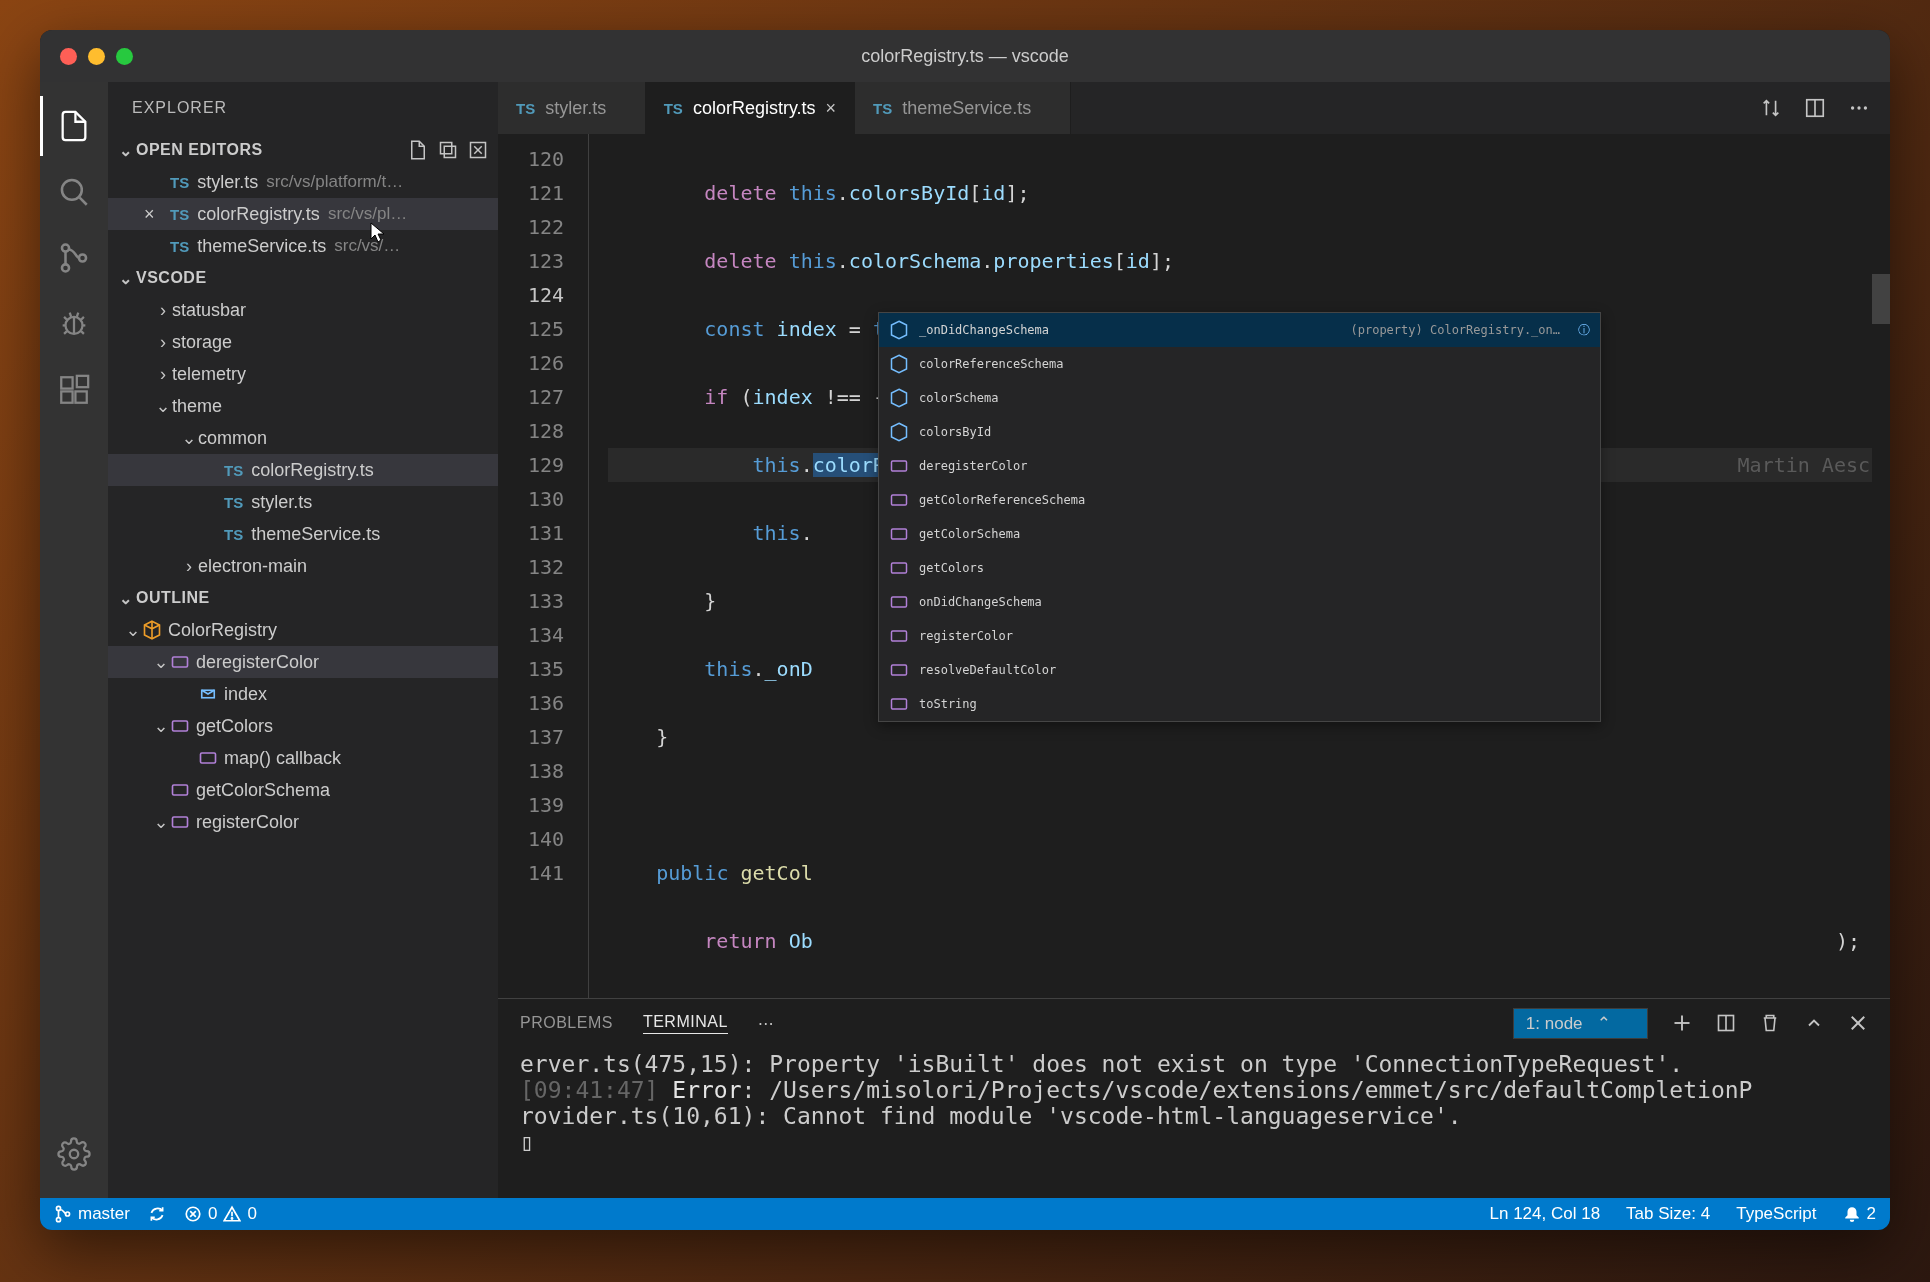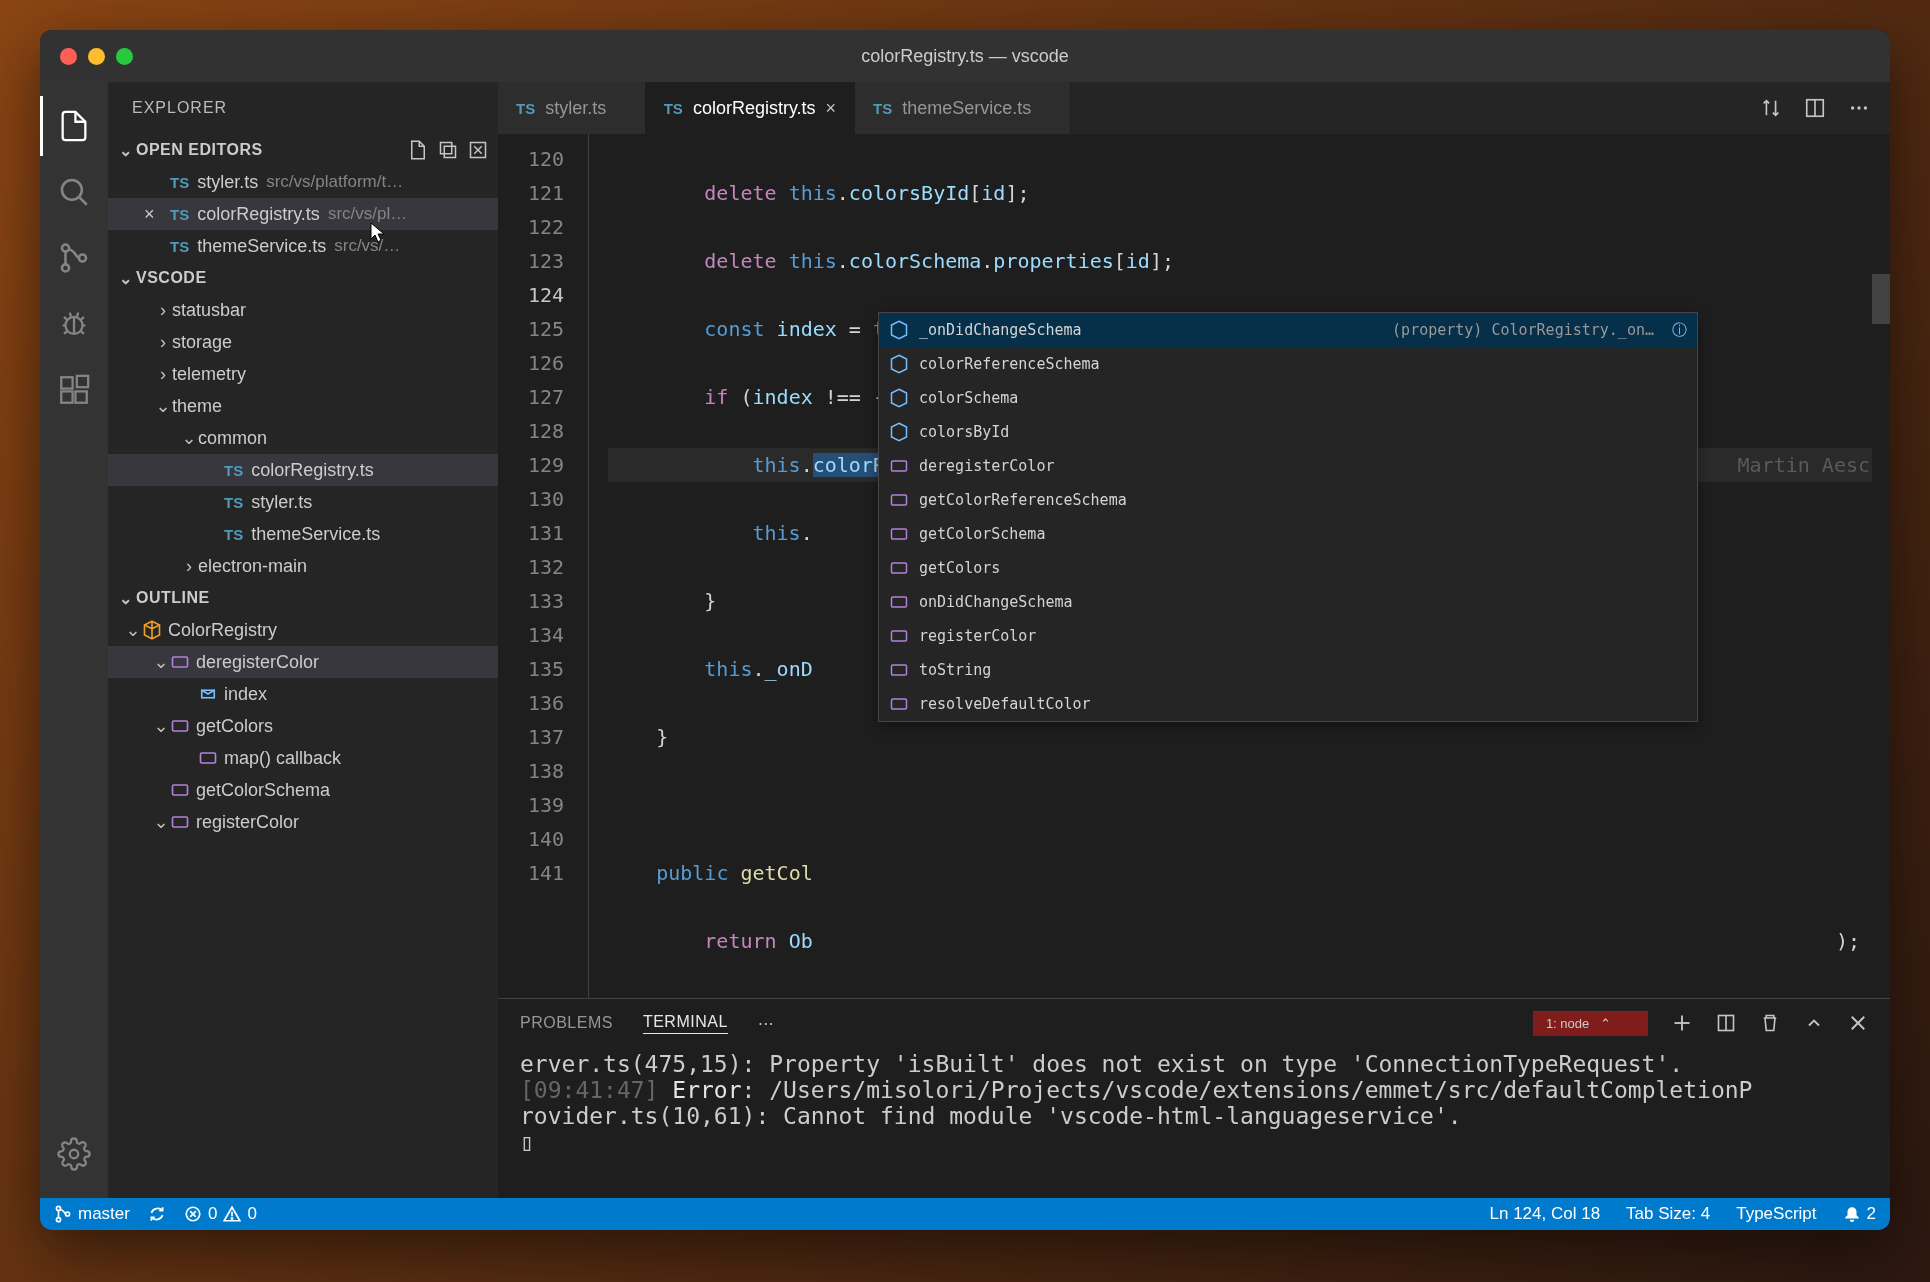--- a/index.html
+++ b/index.html
@@ -44,36 +44,36 @@
 .editor { flex:1; display:flex; position:relative; font-family:'SF Mono',Menlo,Consolas,monospace; font-size:20px; min-height:0; overflow:hidden; }
 .gutter { width:90px; text-align:right; color:#858585; padding-top:8px; line-height:34px; padding-right:24px; background:#1e1e1e; }
 .gutter .cur { color:#c6c6c6; }
 .margin-line { position:absolute; left:90px; top:0; bottom:0; width:1px; background:#404040; }
 .code { flex:1; padding-top:8px; line-height:34px; color:#d4d4d4; white-space:pre; position:relative; padding-left:20px; }
 .line { height:34px; position:relative; }
 .line.cur { background:#2a2a2a; }
 .hl { background:#264f78; }
 .ghost { color:#5a5a5a; position:absolute; right:20px; }
 .kw{color:#569cd6}.kw2{color:#c586c0}.fn{color:#dcdcaa}.prop{color:#9cdcfe}.num{color:#b5cea8}.this{color:#569cd6}
-.suggest { position:absolute; left:290px; top:178px; width:820px; background:#252526; border:1px solid #454545; z-index:50; font-size:15px; box-shadow:0 4px 12px rgba(0,0,0,0.4); }
+.suggest { position:absolute; left:290px; top:178px; width:723px; background:#252526; border:1px solid #454545; z-index:50; font-size:12px; box-shadow:0 4px 12px rgba(0,0,0,0.4); }
 .sug-row { height:34px; display:flex; align-items:center; padding:0 10px; gap:10px; cursor:pointer; }
 .sug-row.sel { background:#062f4a; }
 .sug-ico { width:20px; height:20px; display:flex; align-items:center; justify-content:center; }
 .fld-ico{color:#75beff}.mth2-ico{color:#b180d7}
 .sug-detail { margin-left:auto; color:#999999; white-space:nowrap; overflow:hidden; text-overflow:ellipsis; max-width:380px; }
 .sug-info { color:#75beff; margin-left:8px; }
 .minimap { position:absolute; right:0; top:0; width:18px; height:100%; background:#1e1e1e; }
 .minimap-thumb { position:absolute; right:0; top:140px; width:18px; height:50px; background:#424242; }
 .panel { height:200px; background:#1e1e1e; border-top:1px solid #414141; display:flex; flex-direction:column; }
 .panel-tabs { height:48px; display:flex; align-items:center; padding:0 22px; gap:30px; font-size:16px; color:#969696; }
 .ptab { cursor:pointer; letter-spacing:0.5px; }
 .ptab.active { color:#e7e7e7; border-bottom:1px solid #e7e7e7; padding-bottom:2px; }
 .panel-actions { margin-left:auto; display:flex; align-items:center; gap:24px; color:#c5c5c5; }
 .panel-actions svg { width:20px; height:20px; }
-.term-select { background:#7f1d1d; color:#cccccc; border:1px solid #3c3c3c; padding:4px 36px 4px 12px; font-size:13px; position:relative; }
+.term-select { background:#0369a1; color:#cccccc; border:1px solid #3c3c3c; padding:4px 36px 4px 12px; font-size:17px; position:relative; }
 .panel-body { flex:1; padding:4px 22px; font-family:'SF Mono',Menlo,Consolas,monospace; font-size:23px; line-height:26px; color:#cccccc; overflow:hidden; }
 .term-err{color:#e5e5e5}.term-ts{color:#666666}.term-num{color:#b180d7}
 .status { height:32px; background:#007acc; display:flex; align-items:center; color:#ffffff; font-size:17px; padding:0 14px; gap:18px; }
 .status-r { margin-left:auto; display:flex; align-items:center; gap:26px; }
 .status svg { width:18px; height:18px; vertical-align:middle; }
 .status-item { display:flex; align-items:center; gap:6px; cursor:pointer; }
 </style>
 </head>
 <body>
 
@@ -406,23 +406,23 @@
                   </svg></span><span>getColorReferenceSchema</span></div><div class="sug-row"><span class="sug-ico mth2-ico"><svg viewBox="0 0 16 16" fill="none" stroke="currentColor" stroke-width="1.2">
                     <rect x="2" y="4" width="12" height="8" rx="1"></rect>
                   </svg></span><span>getColorSchema</span></div><div class="sug-row"><span class="sug-ico mth2-ico"><svg viewBox="0 0 16 16" fill="none" stroke="currentColor" stroke-width="1.2">
                     <rect x="2" y="4" width="12" height="8" rx="1"></rect>
                   </svg></span><span>getColors</span></div><div class="sug-row"><span class="sug-ico mth2-ico"><svg viewBox="0 0 16 16" fill="none" stroke="currentColor" stroke-width="1.2">
                     <rect x="2" y="4" width="12" height="8" rx="1"></rect>
                   </svg></span><span>onDidChangeSchema</span></div><div class="sug-row"><span class="sug-ico mth2-ico"><svg viewBox="0 0 16 16" fill="none" stroke="currentColor" stroke-width="1.2">
                     <rect x="2" y="4" width="12" height="8" rx="1"></rect>
                   </svg></span><span>registerColor</span></div><div class="sug-row"><span class="sug-ico mth2-ico"><svg viewBox="0 0 16 16" fill="none" stroke="currentColor" stroke-width="1.2">
                     <rect x="2" y="4" width="12" height="8" rx="1"></rect>
-                  </svg></span><span>toString</span></div><div class="sug-row"><span class="sug-ico mth2-ico"><svg viewBox="0 0 16 16" fill="none" stroke="currentColor" stroke-width="1.2">
-                    <rect x="2" y="4" width="12" height="8" rx="1"></rect>
-                  </svg></span><span>resolveDefaultColor</span></div></div>
+                  </svg></span><span>resolveDefaultColor</span></div><div class="sug-row"><span class="sug-ico mth2-ico"><svg viewBox="0 0 16 16" fill="none" stroke="currentColor" stroke-width="1.2">
+                    <rect x="2" y="4" width="12" height="8" rx="1"></rect>
+                  </svg></span><span>toString</span></div></div>
         </div>
         <div class="minimap">
             <div class="minimap-thumb"></div>
           </div>
       </div>
 
       <div class="panel">
         <div class="panel-tabs">
           <span class="ptab">PROBLEMS</span>
           <span class="ptab active">TERMINAL</span>

